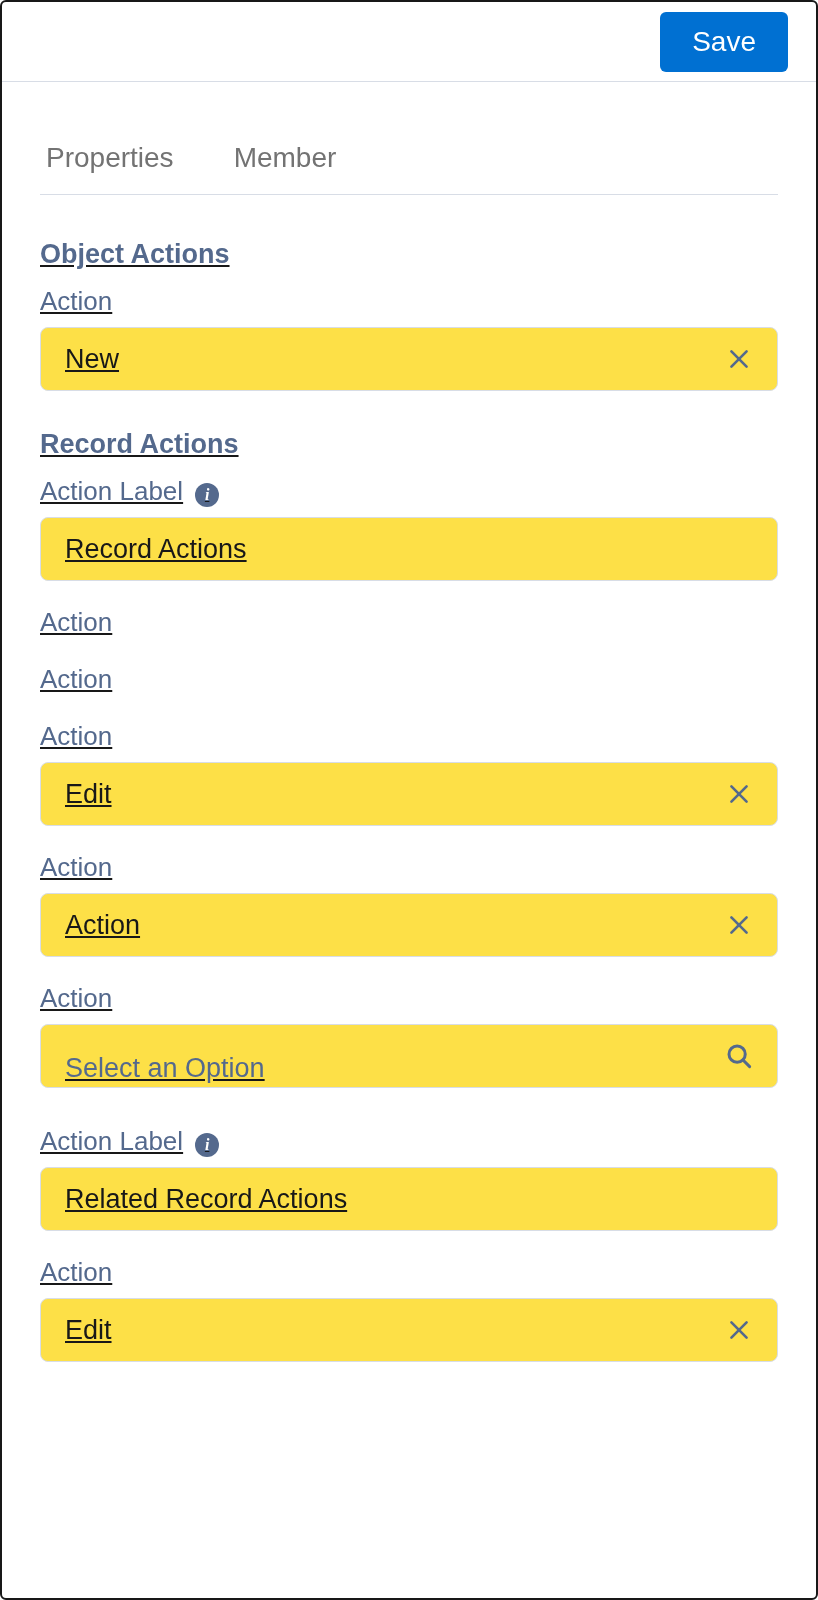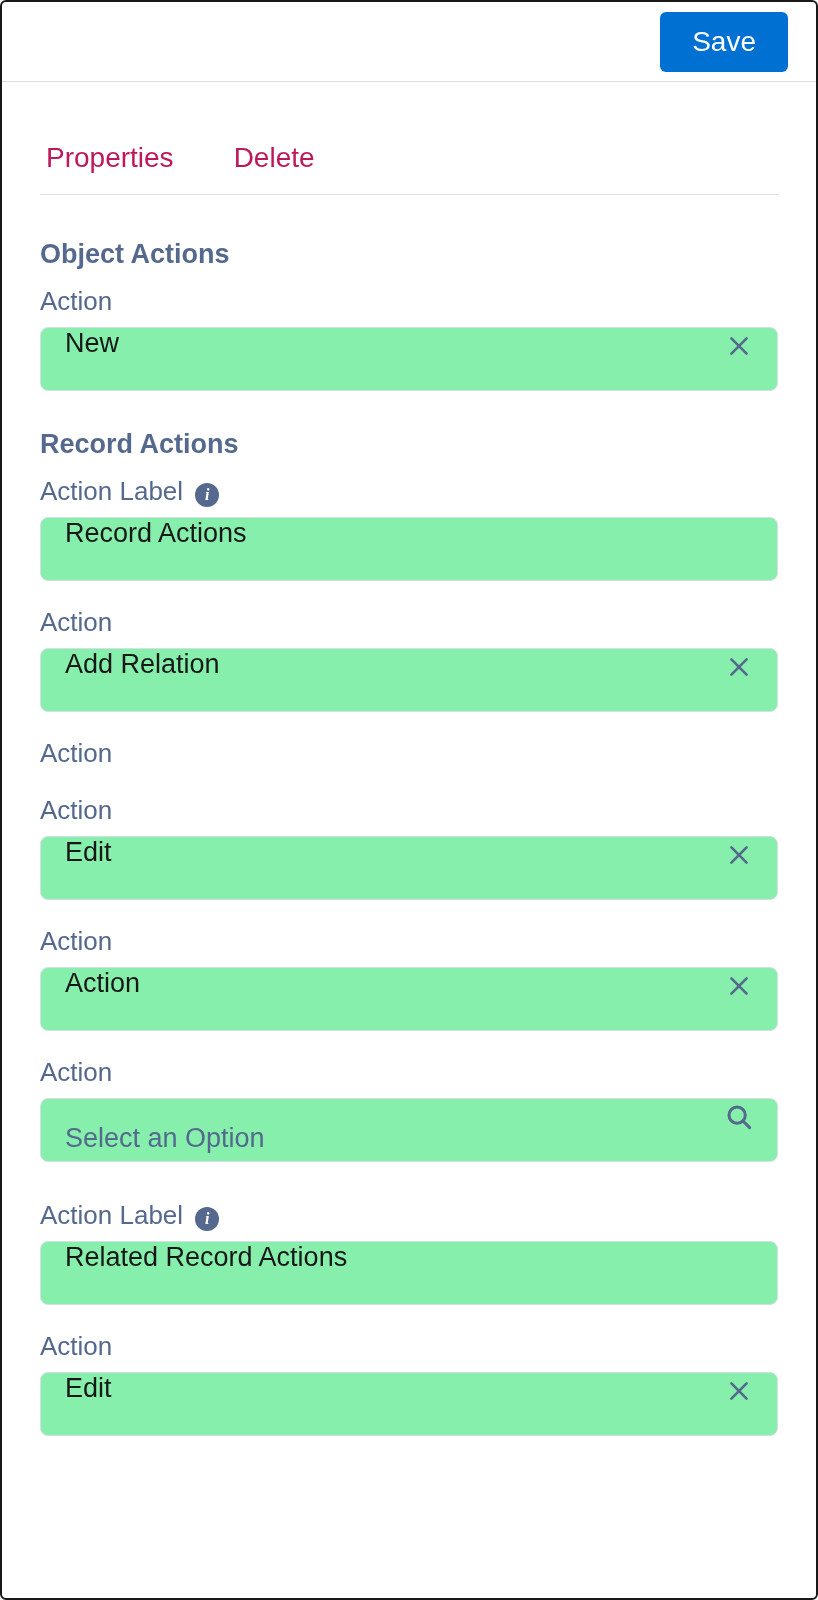--- a/index.html
+++ b/index.html
@@ -5,48 +5,48 @@
   *{box-sizing:border-box;margin:0;padding:0;}
   html,body{width:818px;height:1600px;font-family:-apple-system,BlinkMacSystemFont,"Segoe UI",Helvetica,Arial,sans-serif;background:#fff;color:#181818;}
   .frame{width:818px;height:1600px;border:2px solid #181818;border-radius:6px;position:relative;overflow:hidden;}
   
   .header{height:80px;border-bottom:1px solid #d8dde6;display:flex;align-items:center;justify-content:flex-end;padding:0 28px;}
   .save-btn{background:#0070d2;color:#fff;border:none;border-radius:6px;font-size:28px;padding:14px 32px;cursor:pointer;font-weight:400;}
   
   .body{padding:60px 38px 0 38px;}
   
   .tabs{display:flex;gap:48px;border-bottom:1px solid #d8dde6;margin-bottom:44px;}
-  .tab{font-size:28px;color:#be185d;padding:0 6px 20px 6px;cursor:pointer;position:relative;}
+  .tab{font-size:28px;color:#737373;padding:0 6px 20px 6px;cursor:pointer;position:relative;}
   .tab.active{color:#16325c;font-weight:500;}
   .tab.active::after{content:"";position:absolute;left:-18px;right:-18px;bottom:-1px;height:5px;background:#1589ee;border-radius:2px;}
   
-  .section{margin-bottom:38px;}
+  .section{margin-bottom:38px;text-decoration:underline;}
   .section-title{font-size:27px;font-weight:600;color:#54698d;margin-bottom:16px;}
   .field{margin-bottom:26px;}
   .field-label-row{display:flex;align-items:flex-end;gap:12px;margin-bottom:10px;}
   .field-label{font-size:26px;color:#54698d;font-weight:400;}
   .info-icon{width:24px;height:24px;border-radius:50%;background:#54698d;color:#fff;display:inline-flex;align-items:center;justify-content:center;font-size:16px;font-style:italic;font-family:Georgia,serif;font-weight:700;}
-  .input-box{width:100%;height:64px;border:1px solid #d8dde6;border-radius:8px;display:flex;padding:0 20px 0 24px;font-size:27px;color:#181818;background:#86efac;}
+  .input-box{width:100%;height:64px;border:1px solid #d8dde6;border-radius:8px;display:flex;align-items:center;padding:0 20px 0 24px;font-size:27px;color:#181818;background:#fde047;}
   .input-box .value{flex:1;}
   .placeholder{color:#54698d;margin-top:24px;}
   .icon-btn{background:none;border:none;cursor:pointer;display:flex;align-items:center;justify-content:center;width:36px;height:36px;color:#54698d;}
   svg{display:block;}
 </style>
 </head>
 <body>
 
 <div class="frame">
   <div class="header">
     <button class="save-btn">Save</button>
   </div>
 
   <div class="body">
     <div class="tabs">
       <div class="tab">Properties</div>
-      <div class="tab">Delete</div>
+      <div class="tab">Member</div>
     </div>
 
     <div class="section">
       <div class="section-title">Object Actions</div>
       <div>
           <div class="field">
             <div class="field-label-row">
               <span class="field-label">Action</span>
             </div>
             <div class="input-box">
@@ -72,29 +72,20 @@
         </div>
         <div class="input-box">
           <span class="value">Record Actions</span>
         </div>
       </div>
 
       <div>
           <div class="field">
             <div class="field-label-row">
               <span class="field-label">Action</span>
-            </div>
-            <div class="input-box">
-              <span class="value">Add Relation</span>
-              <button class="icon-btn">
-                <svg width="26" height="26" viewBox="0 0 24 24" fill="none" stroke="#54698d" stroke-width="2.4" stroke-linecap="round">
-                  <line x1="5" y1="5" x2="19" y2="19"></line>
-                  <line x1="19" y1="5" x2="5" y2="19"></line>
-                </svg>
-              </button>
             </div>
           </div>
           <div class="field">
             <div class="field-label-row">
               <span class="field-label">Action</span>
             </div>
           </div>
           <div class="field">
             <div class="field-label-row">
               <span class="field-label">Action</span>

